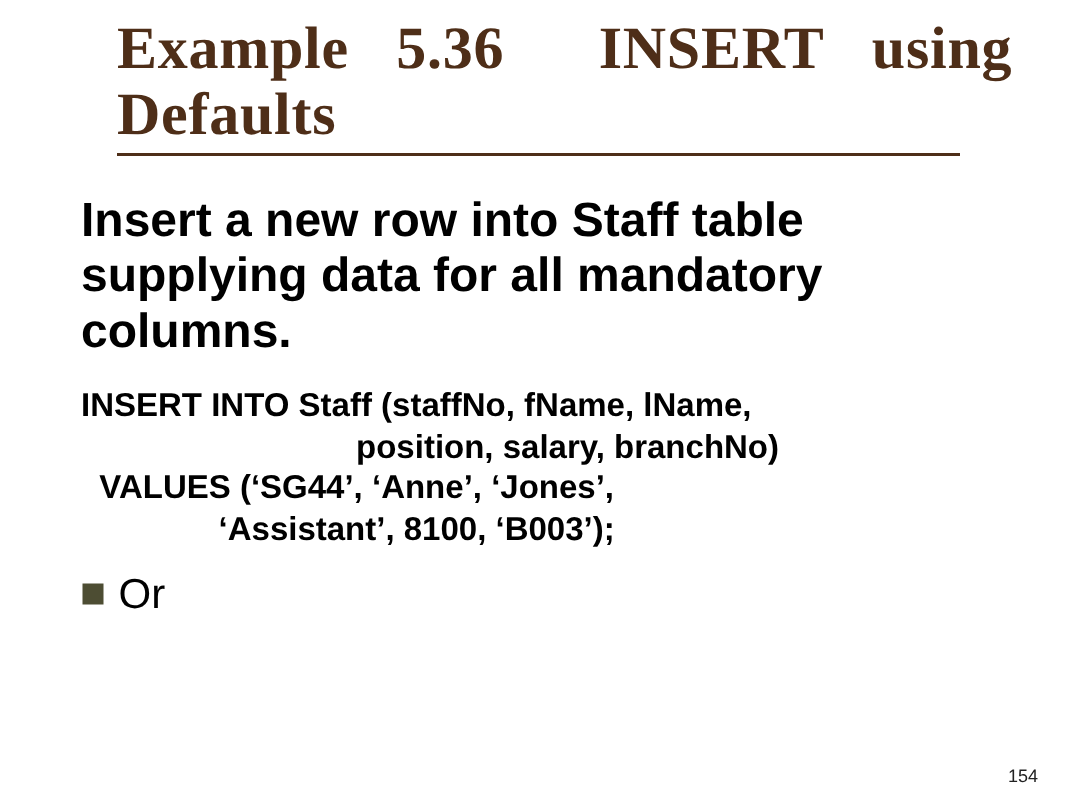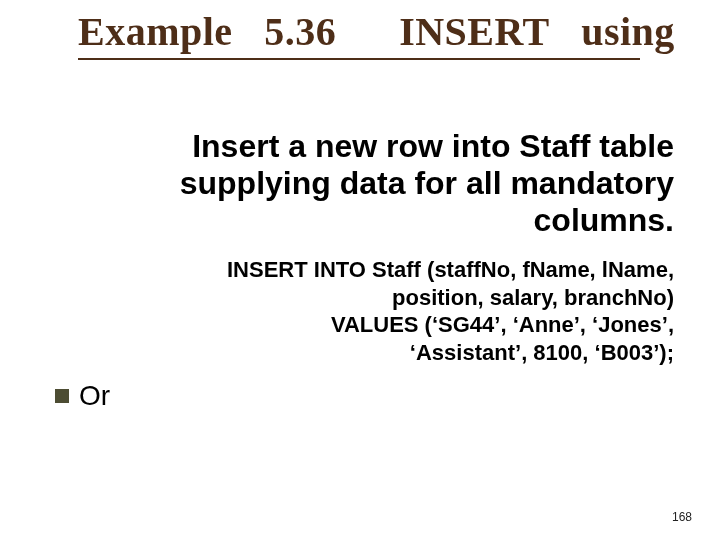--- a/index.html
+++ b/index.html
@@ -10,21 +10,20 @@
     background: #fff;
     font-family: Arial, Helvetica, sans-serif;
     overflow: hidden;
     position: relative;
   }
   .slide {
     width: 720px;
     height: 540px;
     position: relative;
     box-sizing: border-box;
-    text-align: right;
   }
   .title-block {
     position: absolute;
     left: 78px;
     top: 10px;
     width: 560px;
   }
   .title-block h1 {
     margin: 0;
     font-family: "Times New Roman", Times, serif;
@@ -94,33 +93,34 @@
   }
 </style>
 </head>
 <body>
 
 <div class="slide">
 
   <div class="title-block">
     <h1>
       <span>Example</span>&nbsp;&nbsp;&nbsp;<span>5.36</span>&nbsp;&nbsp;&nbsp;&nbsp;&nbsp;&nbsp;<span>INSERT</span>&nbsp;&nbsp;&nbsp;<span>using</span><br>
+      <span>Defaults</span>
     </h1>
     <div class="title-underline"></div>
   </div>
 
   <div class="body">
     <p class="lead">Insert a new row into Staff table supplying data for all mandatory columns.</p>
 
     <div class="code">INSERT INTO Staff (staffNo, fName, lName,
                               position, salary, branchNo)
   VALUES (‘SG44’, ‘Anne’, ‘Jones’,
                ‘Assistant’, 8100, ‘B003’);</div>
 
     <div class="or-row">
       <span class="sq-bullet"></span>
       <span class="or-text">Or</span>
     </div>
 
   </div>
 
-  <div class="pagenum">168</div>
+  <div class="pagenum">154</div>
 </div>
 
 </body></html>

